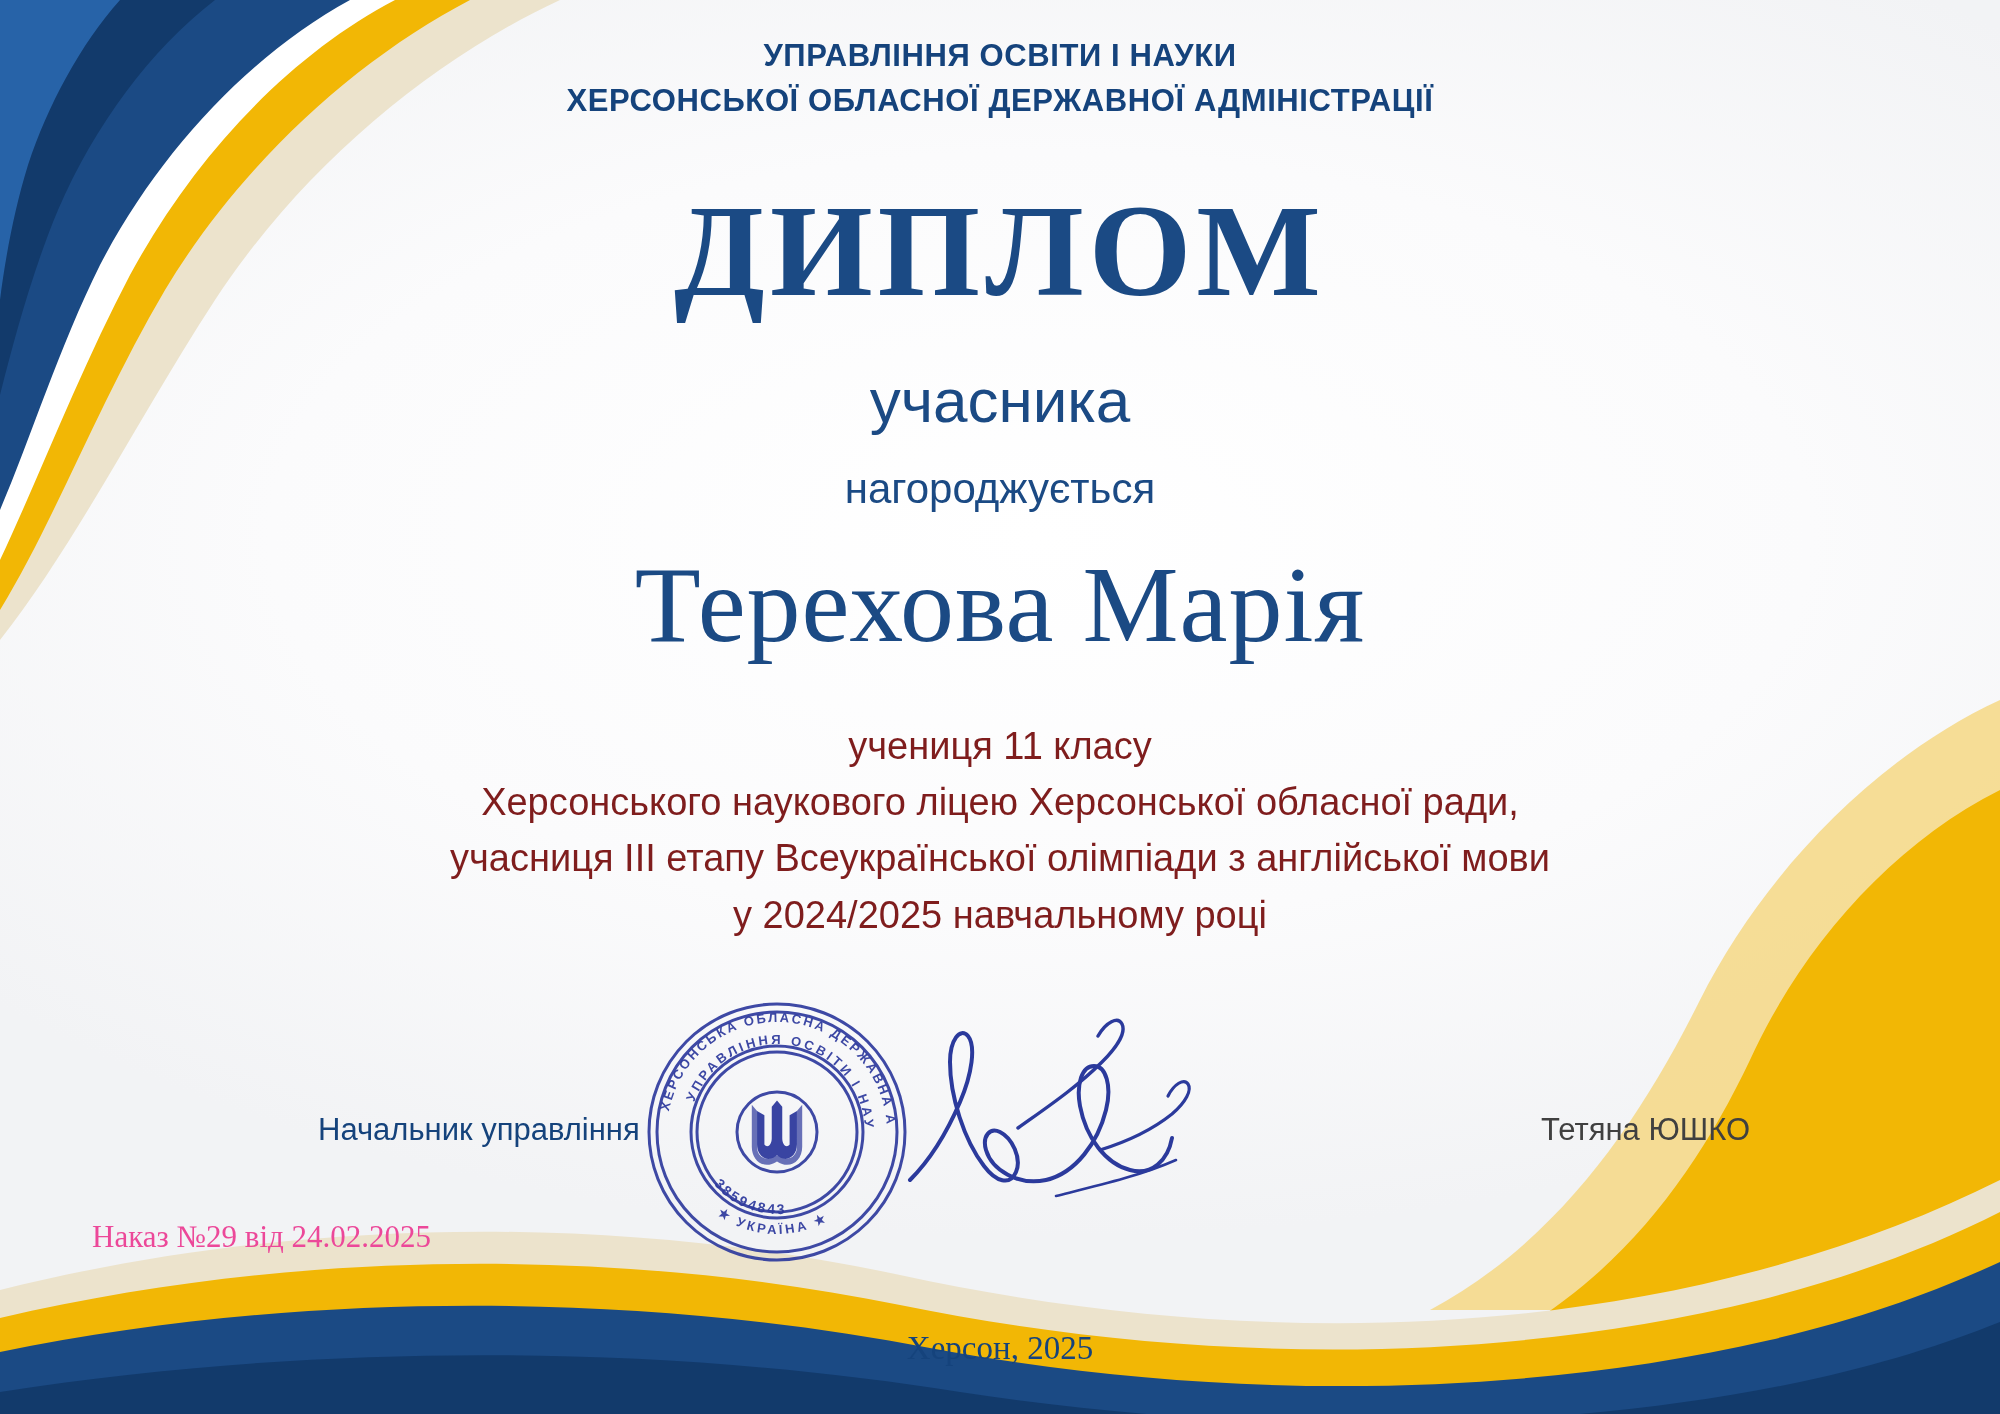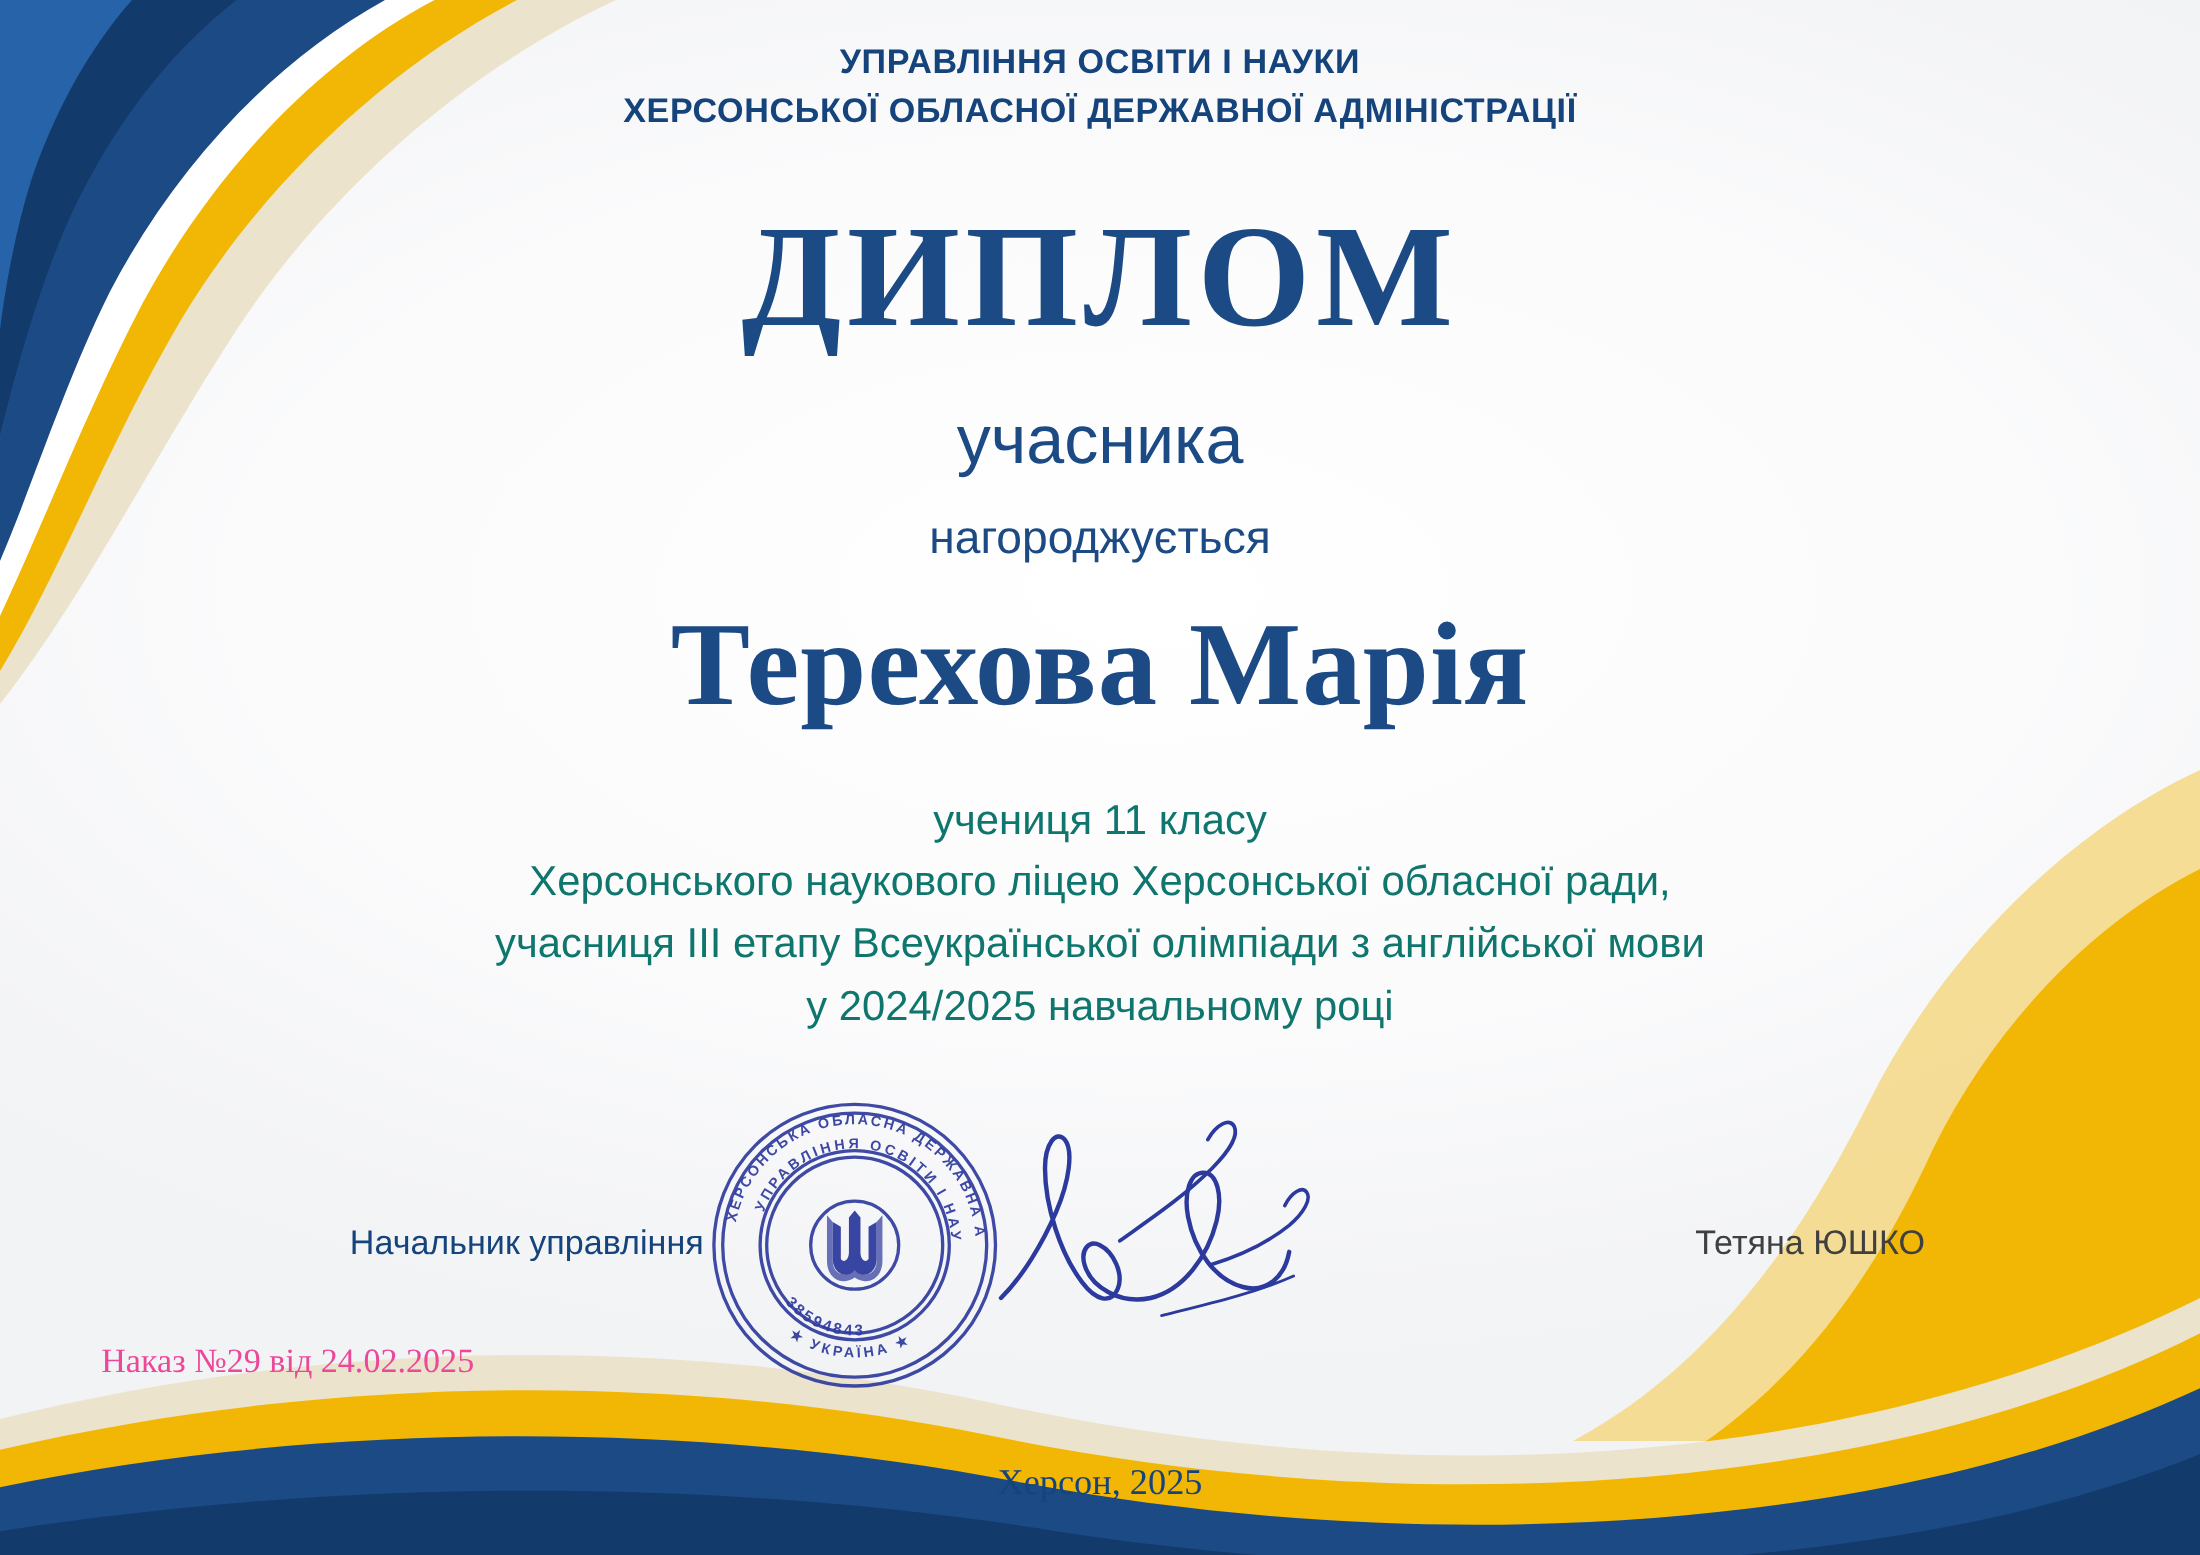--- a/index.html
+++ b/index.html
@@ -88,34 +88,34 @@
     font-size: 42px;
     color: #1b4a84;
   }
   .recipient {
     position: absolute;
     top: 548px;
     left: 0;
     width: 2000px;
     text-align: center;
     font-family: "Liberation Serif", serif;
-    font-weight: bold;
+    font-weight: normal;
     font-size: 108px;
     color: #1b4a84;
     line-height: 1.05;
     letter-spacing: 1px;
   }
   .description {
     position: absolute;
     top: 718px;
     left: 0;
     width: 2000px;
     text-align: center;
     font-size: 38px;
-    color: #0f766e;
+    color: #7f1d1d;
     line-height: 1.48;
   }
   .description div { white-space: nowrap; }
 
   .signer-title {
     position: absolute;
     top: 1112px;
     left: 318px;
     font-size: 31px;
     color: #15437c;

